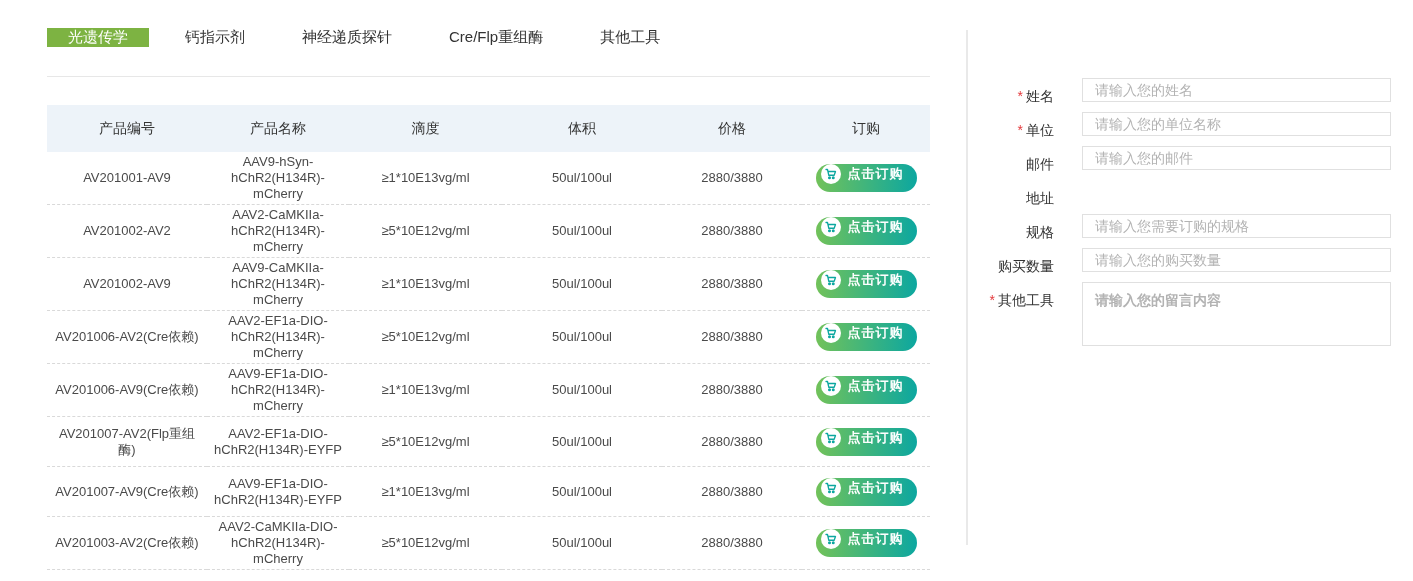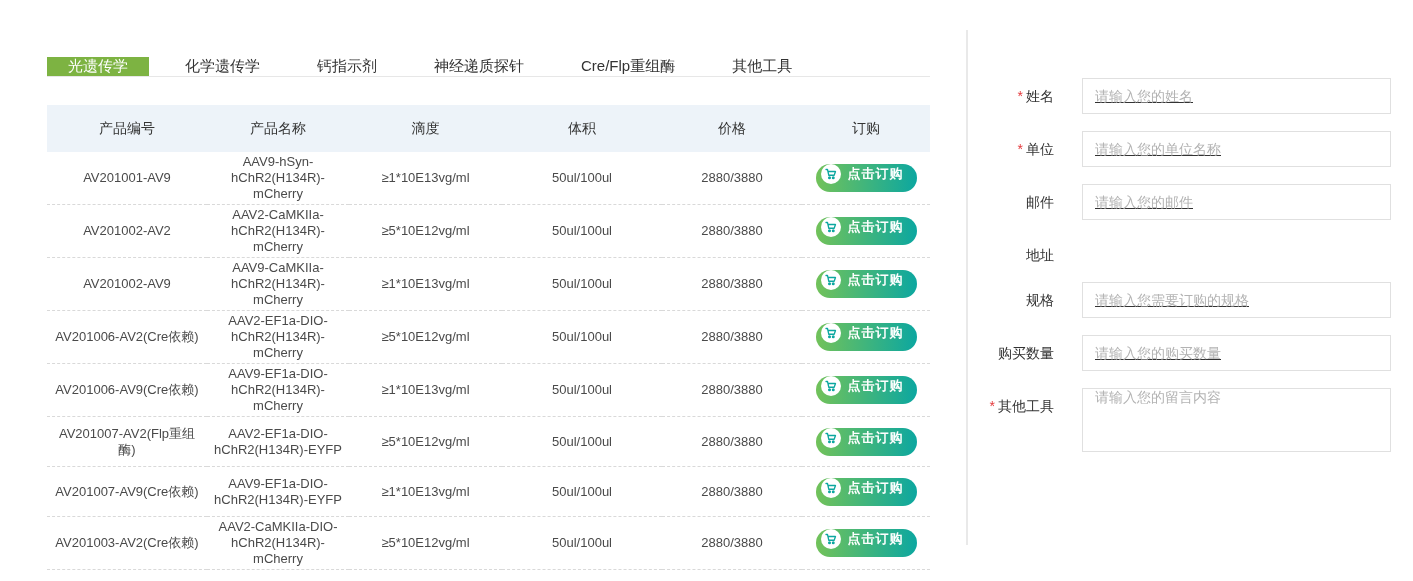--- a/index.html
+++ b/index.html
@@ -2,21 +2,21 @@
 <html><head>
 <meta charset="utf-8">
 <style>
   * { margin:0; padding:0; box-sizing:border-box; }
   html,body { background:#fff; }
   body { font-family:"Liberation Sans","DejaVu Sans",sans-serif; color:#333; }
   .page { position:relative; width:1413px; height:581px; background:#fff; overflow:hidden; }
 
   
   .left-section { position:absolute; left:47px; top:28px; width:883px; }
-  .tabs { display:flex; align-items:flex-end; height:49px; border-bottom:1px solid #e7e7e7; }
+  .tabs { display:flex; align-items:flex-start; height:49px; border-bottom:1px solid #e7e7e7; }
   .tab { display:flex; align-items:center; padding:0 21px; margin-right:15px;
          font-size:15px; color:#333; cursor:pointer; white-space:nowrap; }
   .tab.active { background:#7db342; color:#fff; }
 
   table.product-table { width:100%; margin-top:28px; border-collapse:collapse; table-layout:fixed; }
   .product-table thead th { height:47px; background:#edf3f9; font-weight:400;
         font-size:14px; color:#333; text-align:center; }
   .product-table tbody td { height:50px; padding:2px 6px; text-align:center; vertical-align:middle;
         font-size:13px; line-height:16px; color:#4a4a4a; border-bottom:1px dashed #d9d9d9;
         word-wrap:break-word; }
@@ -28,41 +28,40 @@
   .cart-circle { width:20px; height:20px; border-radius:50%; background:#fff;
         display:flex; align-items:center; justify-content:center; flex:0 0 auto; }
   .order-btn .btn-label { color:#fff; font-size:13px; font-weight:bold; white-space:nowrap;
         letter-spacing:1px; }
 
   
   .v-divider { position:absolute; left:966px; top:30px; width:2px; height:515px; background:#e9e9e9; }
 
   
   .order-form { position:absolute; left:988px; top:78px; width:405px; }
-  .form-row { display:flex; align-items:flex-start; margin-bottom:17px; }
+  .form-row { display:flex; align-items:flex-start; margin-bottom:6px; }
   .form-label { width:66px; flex:0 0 66px; margin-right:28px; padding-top:10px;
         text-align:right; font-size:14px; color:#333; white-space:nowrap; }
   .req { color:#e4393c; margin-right:3px; font-size:14px; }
   .form-input, .form-textarea { width:309px; border:1px solid #e0e0e0; background:#fff;
         font-size:14px; color:#333; padding:0 12px; outline:none;
         font-family:"Liberation Sans","DejaVu Sans",sans-serif; }
-  .form-input { height:36px;text-decoration:underline; }
-  .form-textarea { height:64px; resize:none; }
+  .form-input { height:24px; }
+  .form-textarea { height:64px; padding-top:9px; resize:none;font-weight:bold; }
   .form-input::placeholder, .form-textarea::placeholder { color:#b3b3b3; }
 </style>
 </head>
 <body>
 
 <div class="page">
 
   <div class="left-section">
 
     <div class="tabs">
       <div class="tab active">光遗传学</div>
-      <div class="tab">化学遗传学</div>
       <div class="tab">钙指示剂</div>
       <div class="tab">神经递质探针</div>
       <div class="tab">Cre/Flp重组酶</div>
       <div class="tab">其他工具</div>
     </div>
 
     <table class="product-table">
       <colgroup>
         <col style="width:160px">
           <col style="width:142px">

